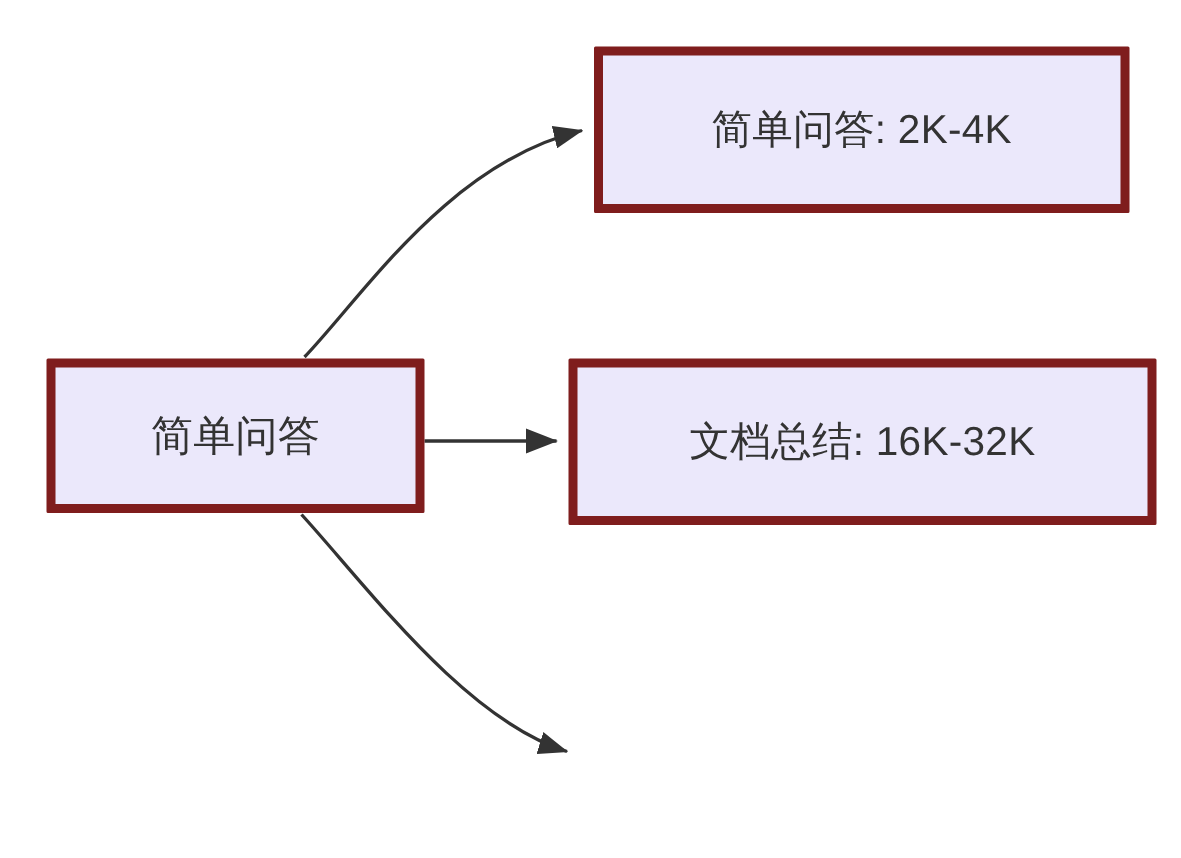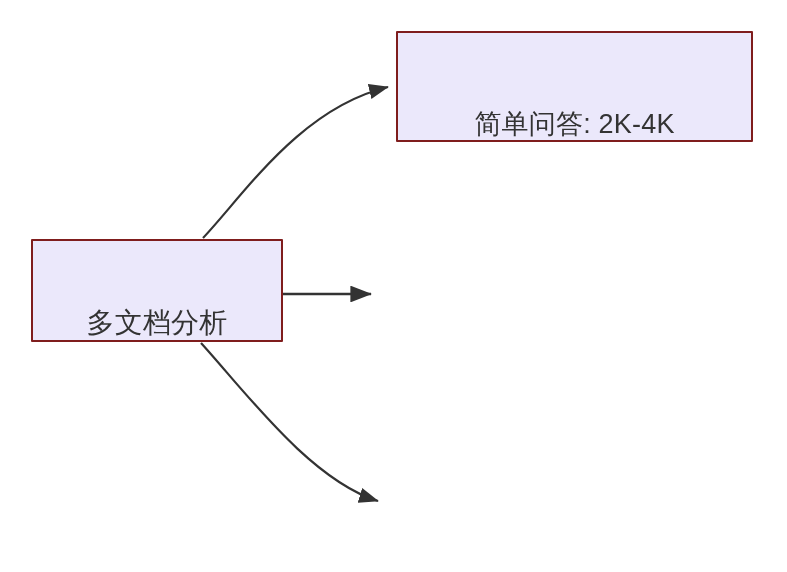--- a/index.html
+++ b/index.html
@@ -25,24 +25,24 @@
     left: 0;
     top: 0;
     width: 787px;
     height: 572px;
     pointer-events: none;
   }
   .node {
     position: absolute;
     box-sizing: border-box;
     background: #ebe8fb;
-    border: 2px solid #7f1d1d;
+    border: 6px solid #7f1d1d;
     border-radius: 1px;
     display: flex;
-    align-items: flex-end;
+    align-items: center;
     justify-content: center;
     text-align: center;
   }
   .node-label {
     color: #333333;
     font-size: 27px;
     font-weight: 400;
     line-height: 1.2;
     letter-spacing: 0.2px;
     white-space: nowrap;
@@ -66,22 +66,25 @@
     </defs>
 
     <path d="M 203,238 C 243,196 300,108 388,87" fill="none" stroke="#333333" stroke-width="2.2" marker-end="url(#arrowhead)"></path>
 
     <path d="M 283,294 L 371,294" fill="none" stroke="#333333" stroke-width="2.4" marker-end="url(#arrowhead)"></path>
 
     <path d="M 201,343 C 244,390 310,480 378,501" fill="none" stroke="#333333" stroke-width="2.2" marker-end="url(#arrowhead)"></path>
   </svg>
 
   <div class="node" id="node-root">
-    <span class="node-label">多文档分析</span>
+    <span class="node-label">简单问答</span>
   </div>
 
   <div class="node" id="node-qa">
     <span class="node-label">简单问答: 2K-4K</span>
   </div>
 
+  <div class="node" id="node-doc">
+    <span class="node-label">文档总结: 16K-32K</span>
+  </div>
 
 
 </div>
 
 </body></html>

